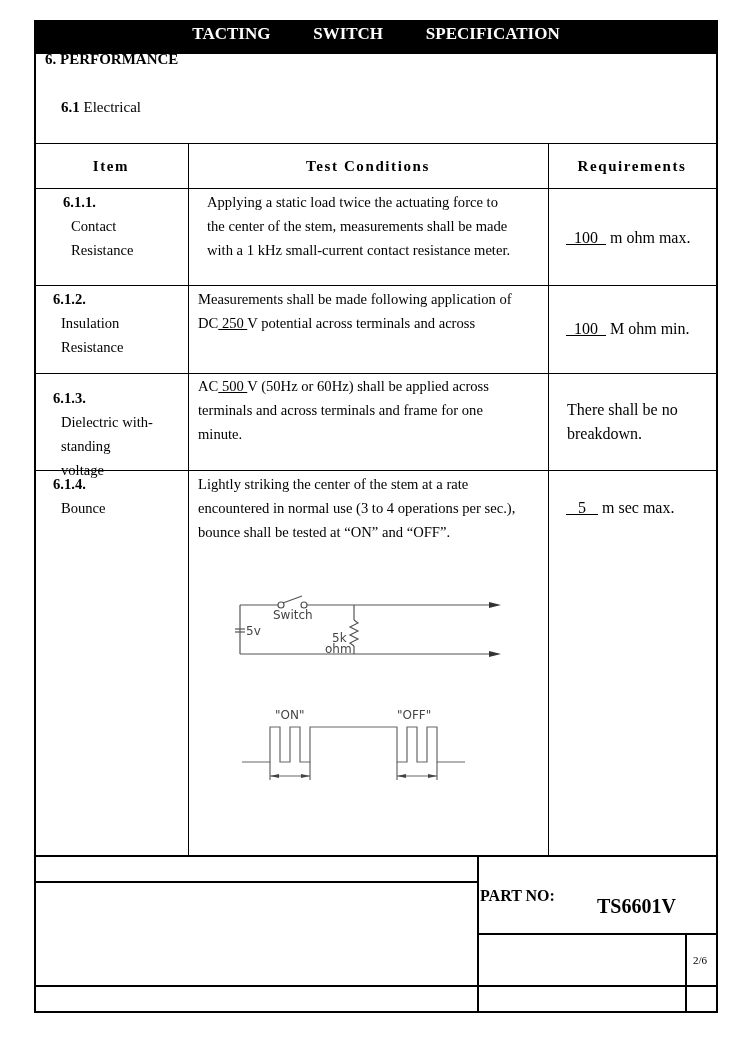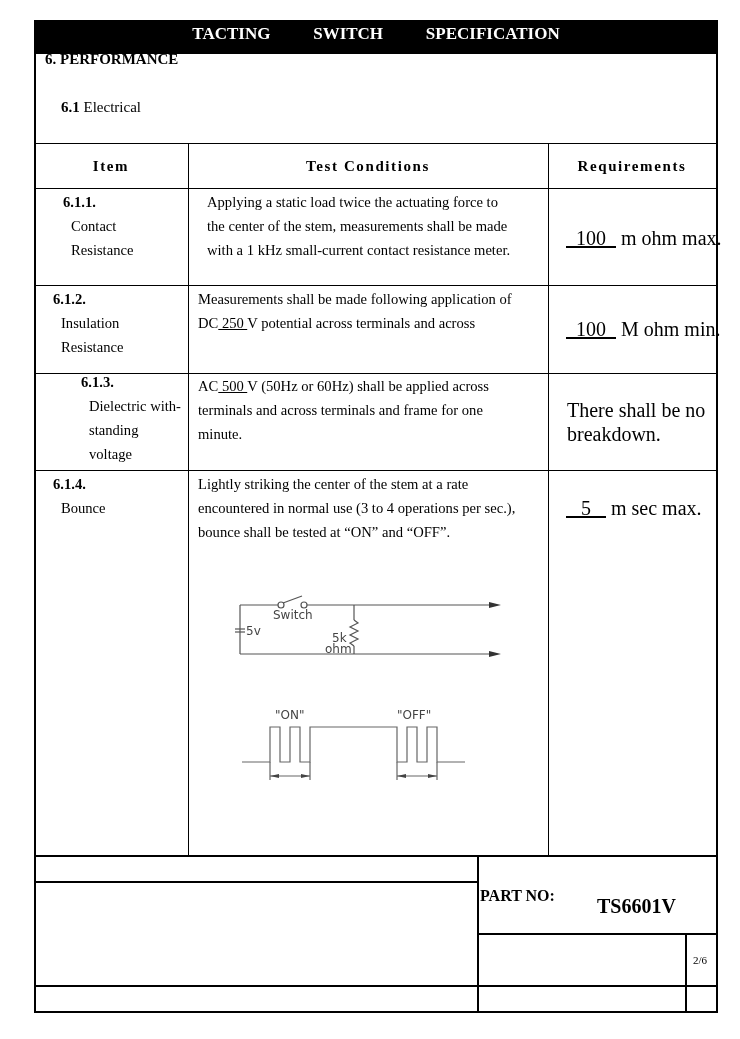--- a/index.html
+++ b/index.html
@@ -18,21 +18,21 @@
   .section-title { font-weight: bold; font-size: 15px; }
   .subsection { font-size: 15px; }
   .subsection b { font-weight: bold; }
 
   .col-head { font-weight: bold; font-size: 15px; letter-spacing: 1.6px; text-align: center; }
 
   .cell { font-size: 14.6px; line-height: 24px; }
   .cell .num { font-weight: bold; }
   .cell .indent { padding-left: 8px; display: block; }
   .u { text-decoration: underline; white-space: pre; }
-  .req { font-size: 20px; line-height: 24px; }
+  .req { font-size: 16px; line-height: 24px; }
 
   .part-label { font-weight: bold; font-size: 16px; }
   .part-value { font-weight: bold; font-size: 20px; margin-top: 11px; }
   .page-num { font-size: 11px; }
 
   svg text { font-family: "DejaVu Sans", "Liberation Sans", sans-serif; }
 </style>
 </head>
 <body>
 
@@ -82,21 +82,21 @@
   <span class="indent">Resistance</span>
 </div>
 <div class="abs cell" style="left:198px; top:287px;">
   <div>Measurements shall be made following application of</div>
   <div style="white-space:pre;"><span>DC</span><span class="u"> 250 </span><span>V potential across terminals and across</span></div>
 </div>
 <div class="abs req" style="left:566px; top:317px;">
   <span class="u">  100  </span><span style="white-space:pre;"> M ohm min.</span>
 </div>
 
-<div class="abs cell" style="left:53px; top:370px;margin-left:28px;">
+<div class="abs cell" style="left:53px; top:386px;">
   <span class="num">6.1.3.</span>
   <span class="indent">Dielectric with-</span>
   <span class="indent">standing</span>
   <span class="indent">voltage</span>
 </div>
 <div class="abs cell" style="left:198px; top:374px;">
   <div style="white-space:pre;"><span>AC</span><span class="u"> 500 </span><span>V (50Hz or 60Hz) shall be applied across</span></div>
   <div>terminals and across terminals and frame for one</div>
   <div>minute.</div>
 </div>

